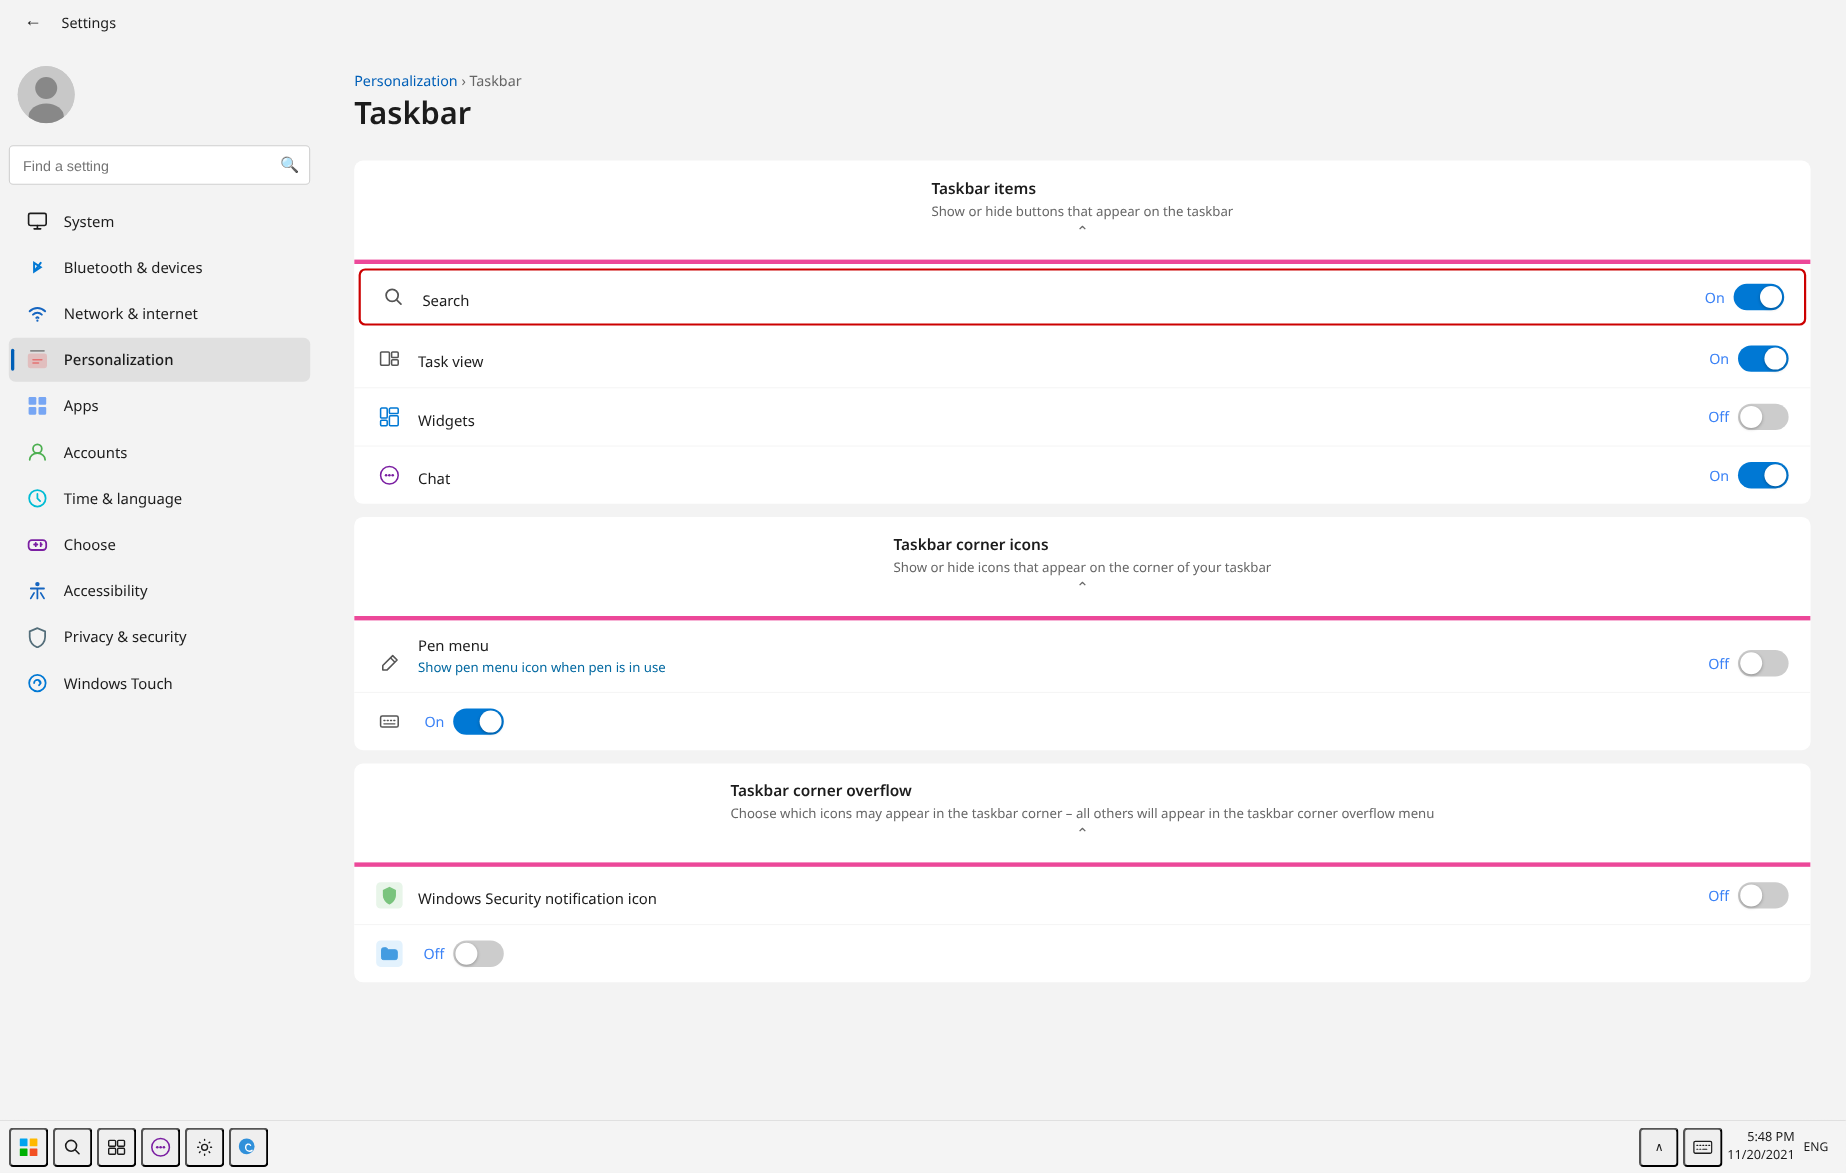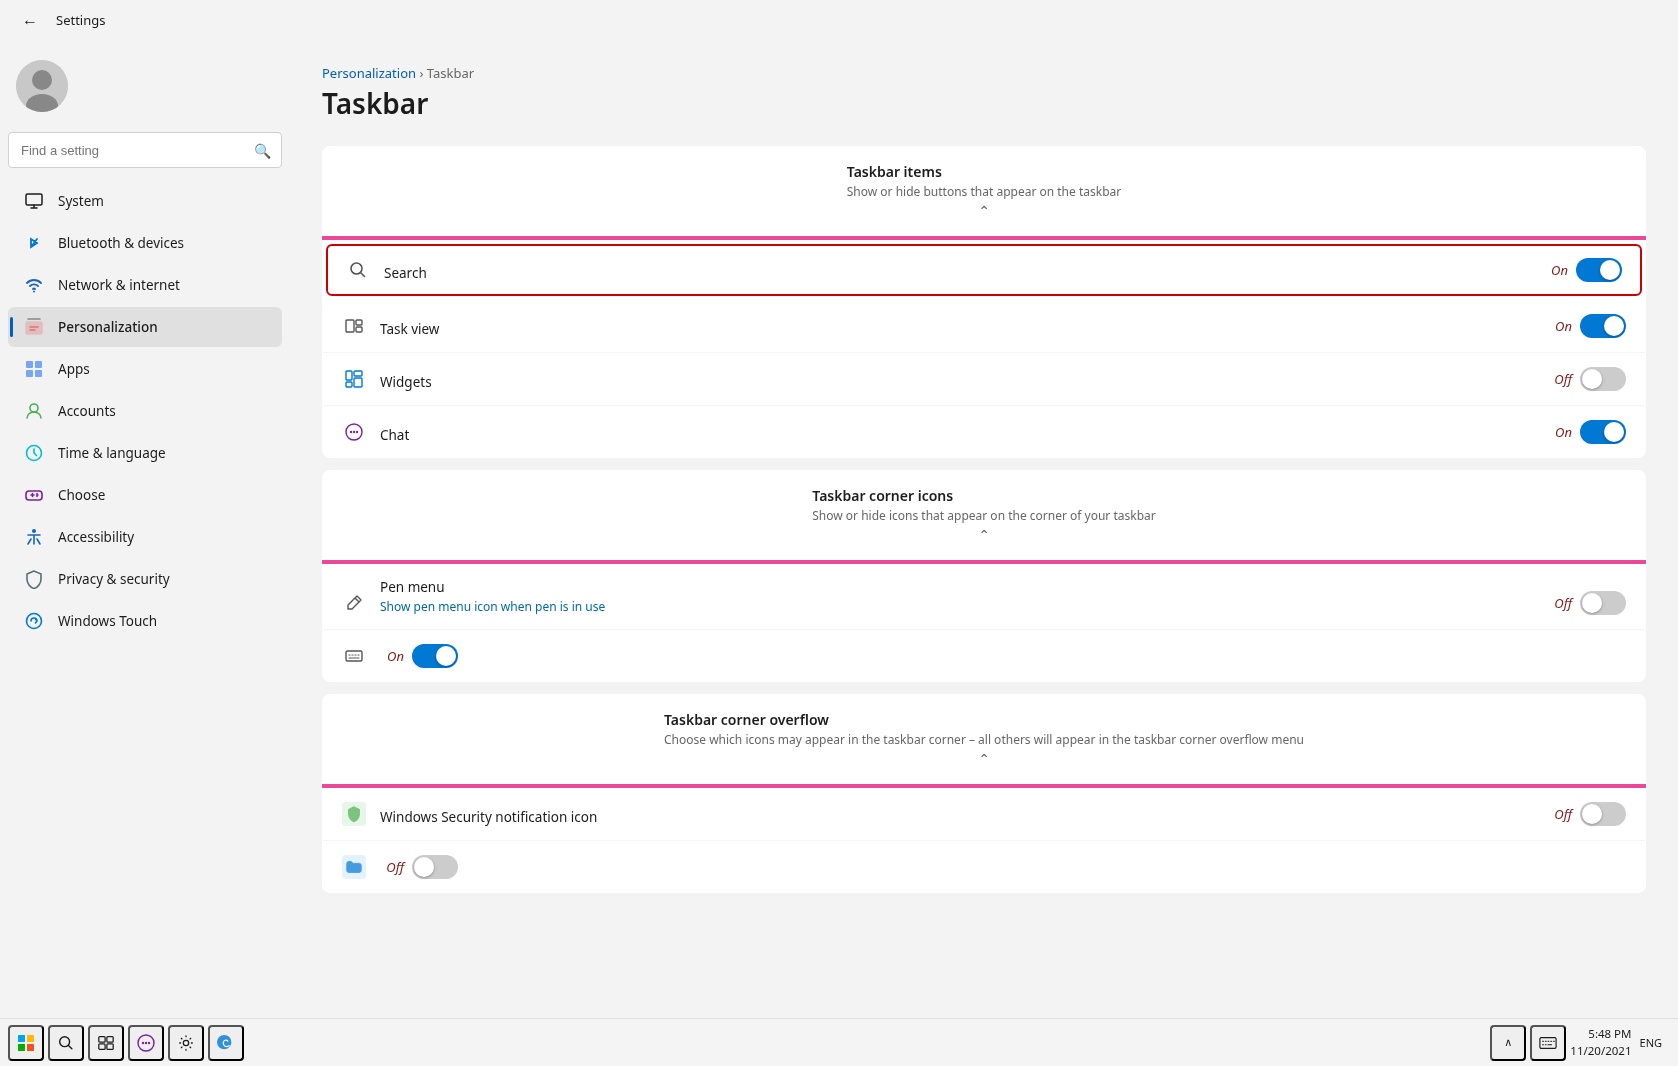--- a/index.html
+++ b/index.html
@@ -223,24 +223,23 @@
     }
 
     .toggle-area {
       display: flex;
       align-items: center;
       gap: 8px;
       flex-shrink: 0;
     }
     .toggle-label {
       font-size: 13px;
-      color: #7f1d1d;
+      color: #3b82f6;
       min-width: 24px;
       text-align: right;
-      font-style: italic;
     }
 
     
     .toggle {
       width: 46px;
       height: 24px;
       border-radius: 12px;
       background: #ccc;
       position: relative;
       cursor: pointer;

